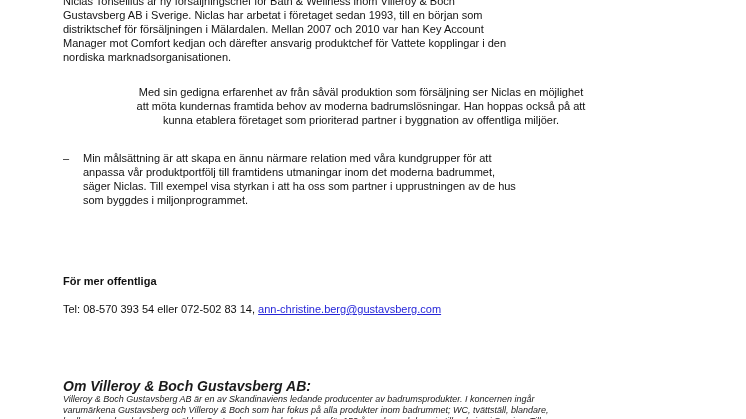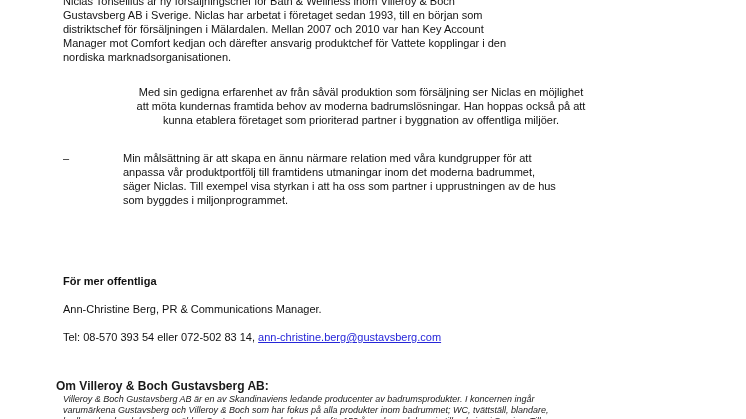--- a/index.html
+++ b/index.html
@@ -30,36 +30,37 @@
     width: 596px;
     display: flex;
     font-size: 11px;
     line-height: 14px;
   }
   .quote .dash {
     width: 20px;
     flex: 0 0 20px;
     white-space: pre;
   }
-  .quote .qtext { white-space: pre-line; flex: 1; margin-left: 40px; }
+  .quote .qtext { white-space: pre-line; flex: 1; }
   .contact { top: 260px; }
   .contact .heading { font-weight: bold; }
   .contact a {
     color: #2626d9;
     text-decoration: underline;
   }
   .footer-heading {
     position: absolute;
-    left: 56px;
+    left: 63px;
     top: 381px;
     width: 596px;
-    font-size: 12px;
+    font-size: 14px;
     line-height: 11px;
     font-weight: bold;
     color: #1a1a1a;
+    font-style: italic;
   }
   .footer-text {
     position: absolute;
     left: 63px;
     top: 394px;
     width: 620px;
     font-size: 9px;
     line-height: 11px;
     font-style: italic;
     white-space: pre-line;
@@ -84,21 +85,20 @@
   <div class="quote">
     <span class="dash">–</span>
     <div class="qtext">Min målsättning är att skapa en ännu närmare relation med våra kundgrupper för att
 anpassa vår produktportfölj till framtidens utmaningar inom det moderna badrummet,
 säger Niclas. Till exempel visa styrkan i att ha oss som partner i upprustningen av de hus
 som byggdes i miljonprogrammet.</div>
   </div>
 
   <div class="block contact">
     <div class="heading">För mer offentliga</div>
-    <div>Ann-Christine Berg, PR &amp; Communications Manager.</div>
     <div><span>Tel: 08-570 393 54 eller 072-502 83 14, </span><a href="#">ann-christine.berg@gustavsberg.com</a></div>
   </div>
 
   <div class="footer-heading">Om Villeroy &amp; Boch Gustavsberg AB:</div>
 
   <div class="footer-text">Villeroy &amp; Boch Gustavsberg AB är en av Skandinaviens ledande producenter av badrumsprodukter. I koncernen ingår
 varumärkena Gustavsberg och Villeroy &amp; Boch som har fokus på alla produkter inom badrummet; WC, tvättställ, blandare,
 badkar, dusch och badrumsmöbler. Gustavsberg grundades redan för 150 år sedan och har sin tillverkning i Sverige. Till</div>
 
 </div>

